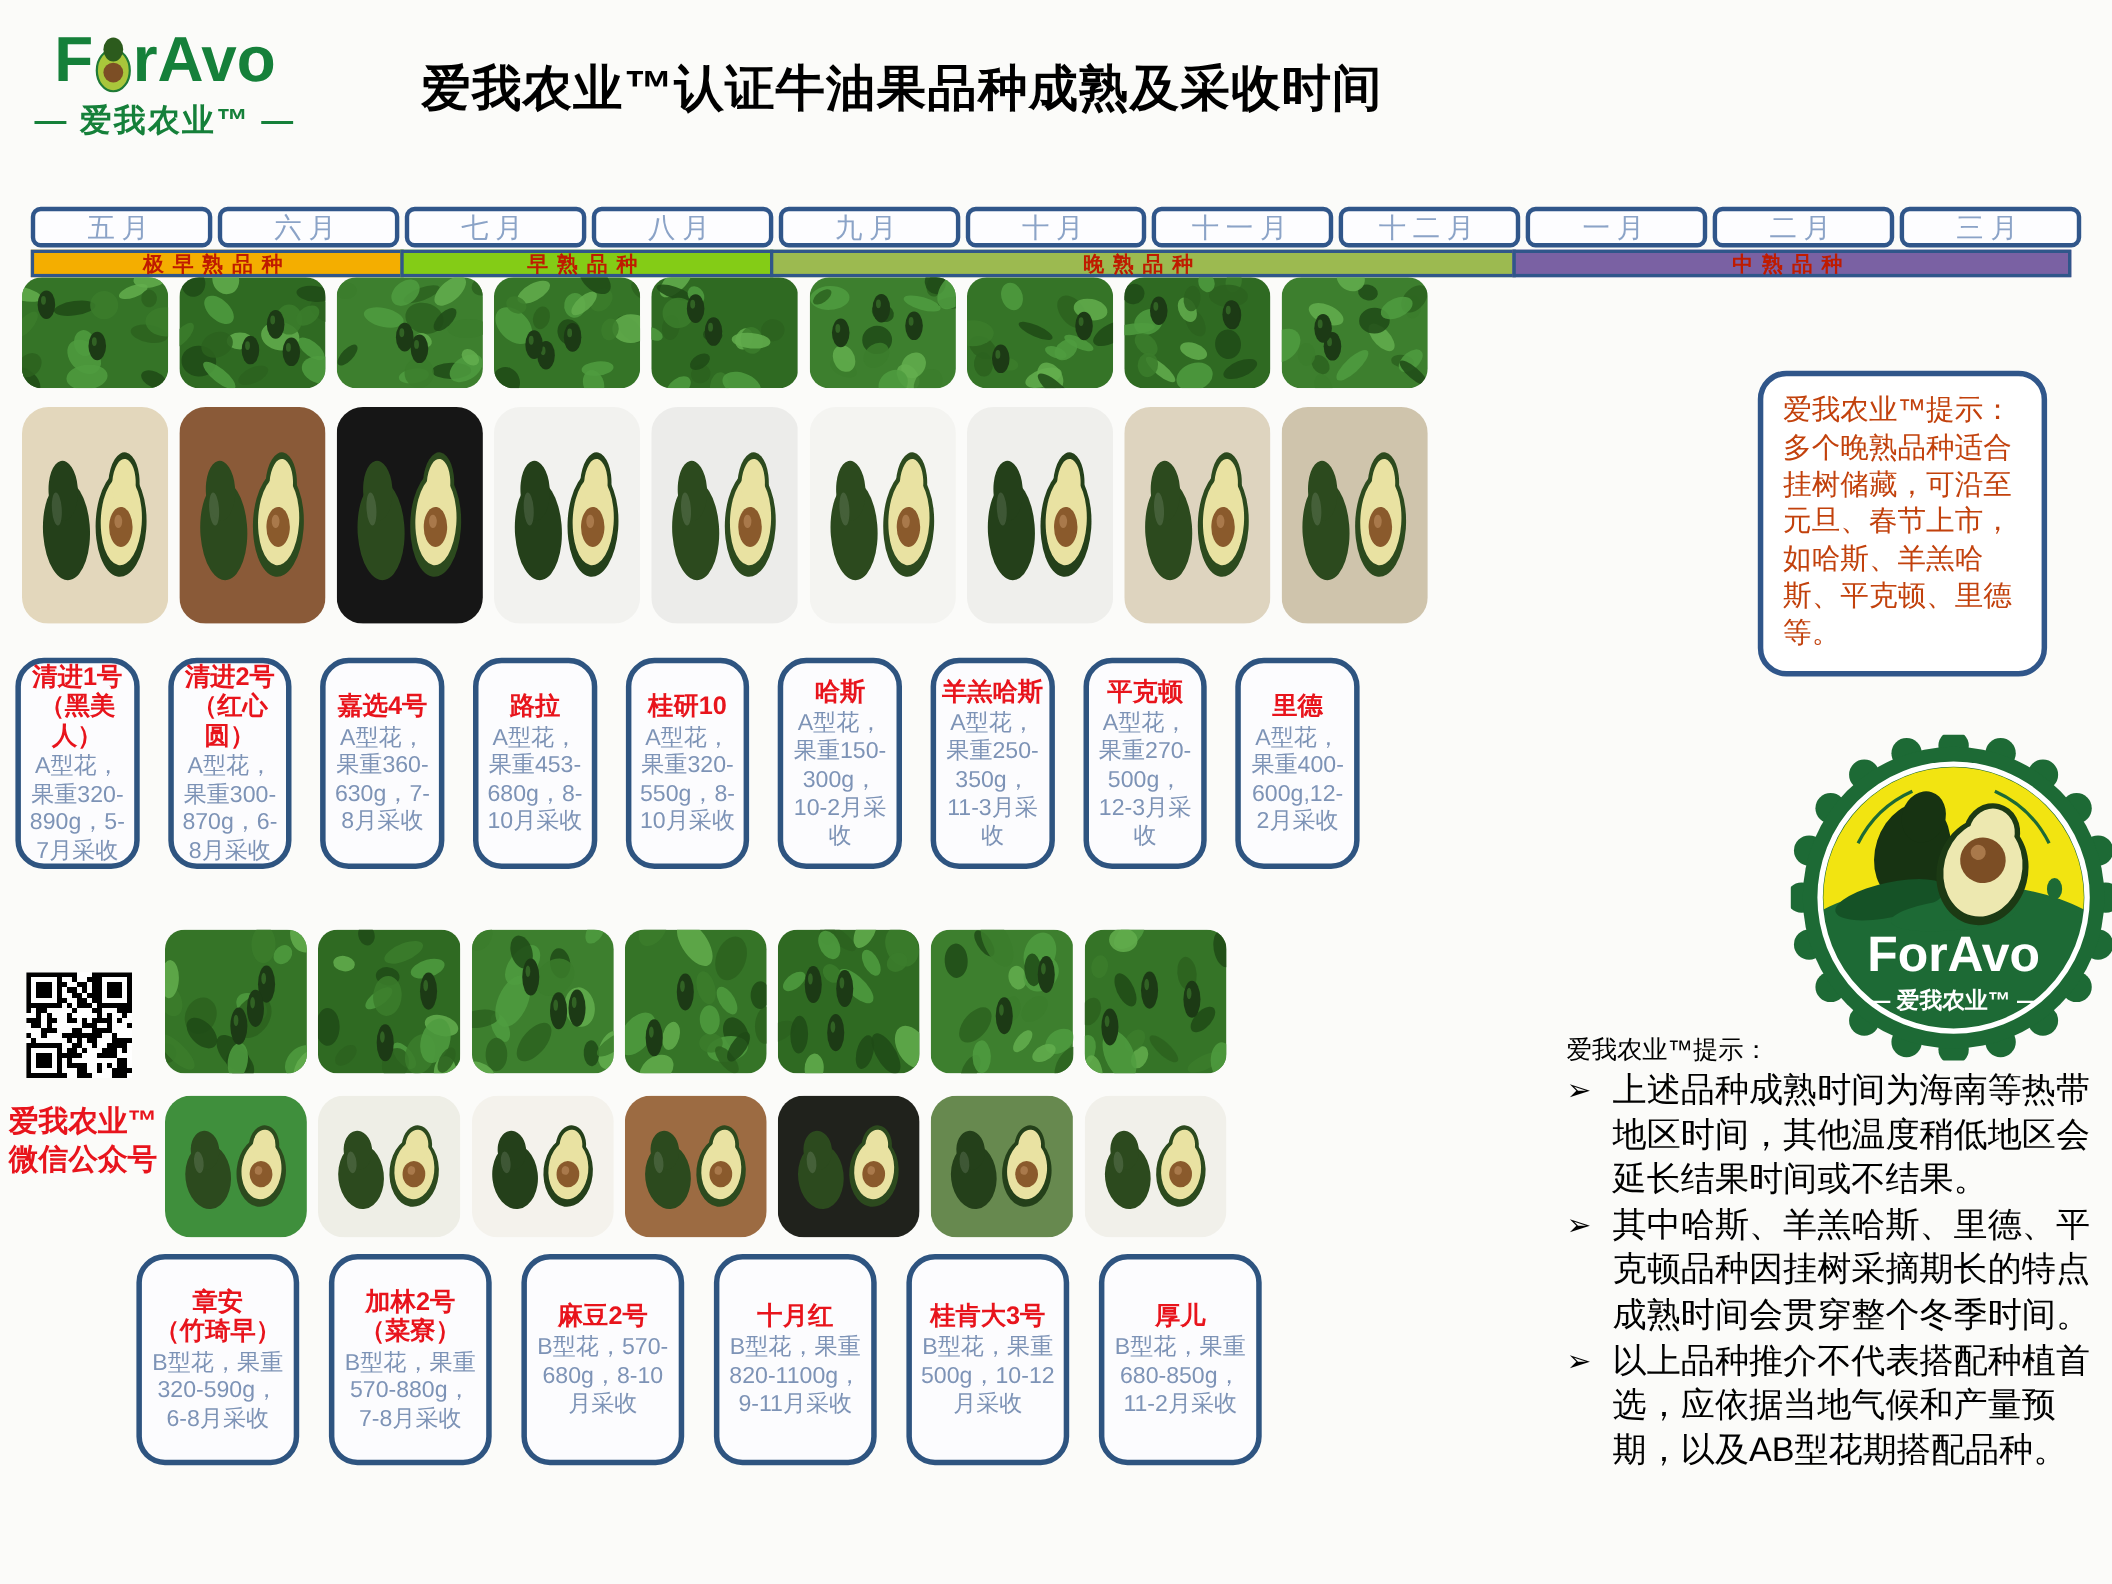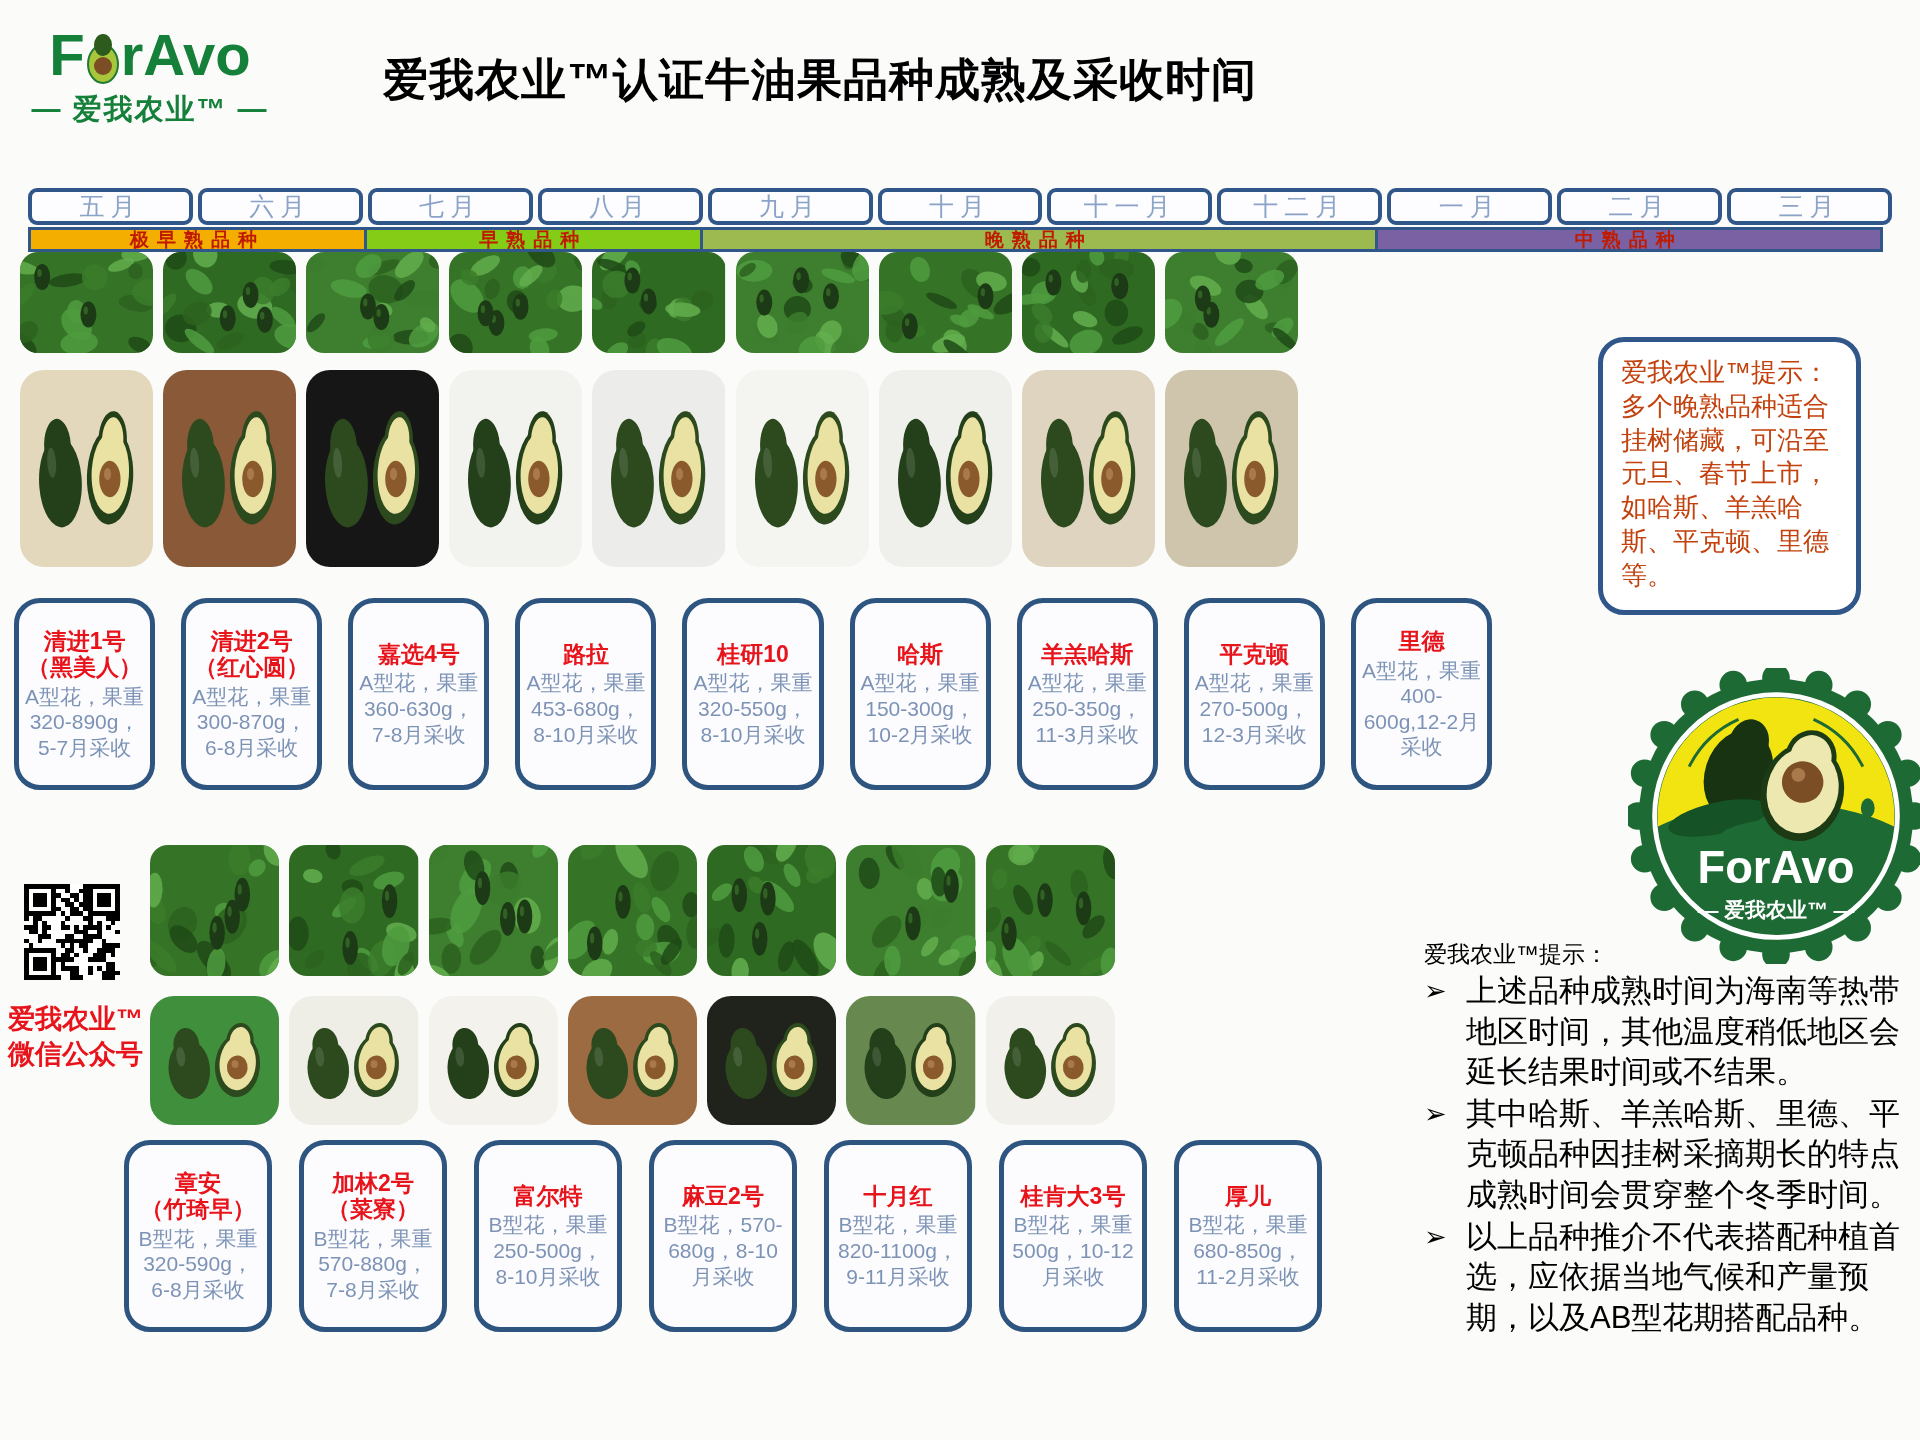--- a/index.html
+++ b/index.html
@@ -29,21 +29,21 @@
   .photo-row{display:grid;gap:10px;}
   #top-tree-row{position:absolute;left:20px;top:252px;width:1278px;height:101px;grid-template-columns:repeat(9,1fr);}
   #top-fruit-row{position:absolute;left:20px;top:370px;width:1278px;height:197px;grid-template-columns:repeat(9,1fr);}
   #bottom-tree-row{position:absolute;left:150px;top:845px;width:965px;height:131px;grid-template-columns:repeat(7,1fr);}
   #bottom-fruit-row{position:absolute;left:150px;top:996px;width:965px;height:129px;grid-template-columns:repeat(7,1fr);}
   .photo{height:100%;border-radius:18px;overflow:hidden;}
   .photo.fruit{border-radius:24px;}
   .photo svg{width:100%;height:100%;display:block;}
 
   
-  #top-cards{position:absolute;left:14px;top:598px;width:1478px;display:grid;grid-template-columns:repeat(9,1fr);gap:26px;}
+  #top-cards{position:absolute;left:14px;top:598px;width:1222px;display:grid;grid-template-columns:repeat(9,1fr);gap:26px;}
   #bottom-cards{position:absolute;left:124px;top:1140px;width:1198px;display:grid;grid-template-columns:repeat(7,1fr);gap:27px;}
   .variety-card{box-sizing:border-box;height:192px;border:5px solid #2e5480;border-radius:26px;background:#fcfcfe;
                 display:flex;flex-direction:column;justify-content:center;align-items:center;
                 padding:6px 5px;text-align:center;}
   .card-title{color:#e8141c;font-weight:bold;font-size:23px;line-height:1.15;}
   .card-desc{color:#7d93b6;font-size:21px;line-height:1.22;margin-top:3px;}
 
   
   #late-tip{position:absolute;left:1598px;top:337px;width:263px;height:278px;box-sizing:border-box;
             border:5px solid #30568a;border-radius:26px;background:#ffffff;
@@ -1091,24 +1091,20 @@
         <div class="card-title">章安</div>
         <div class="card-title">（竹琦早）</div>
         <div class="card-desc">B型花，果重320-590g，6-8月采收</div>
       </div>
       <div class="variety-card bottom">
         <div class="card-title">加林2号</div>
         <div class="card-title">（菜寮）</div>
         <div class="card-desc">B型花，果重570-880g，7-8月采收</div>
       </div>
       <div class="variety-card bottom">
-        <div class="card-title">富尔特</div>
-        <div class="card-desc">B型花，果重250-500g，8-10月采收</div>
-      </div>
-      <div class="variety-card bottom">
         <div class="card-title">麻豆2号</div>
         <div class="card-desc">B型花，570-680g，8-10月采收</div>
       </div>
       <div class="variety-card bottom">
         <div class="card-title">十月红</div>
         <div class="card-desc">B型花，果重820-1100g，9-11月采收</div>
       </div>
       <div class="variety-card bottom">
         <div class="card-title">桂肯大3号</div>
         <div class="card-desc">B型花，果重500g，10-12月采收</div>

